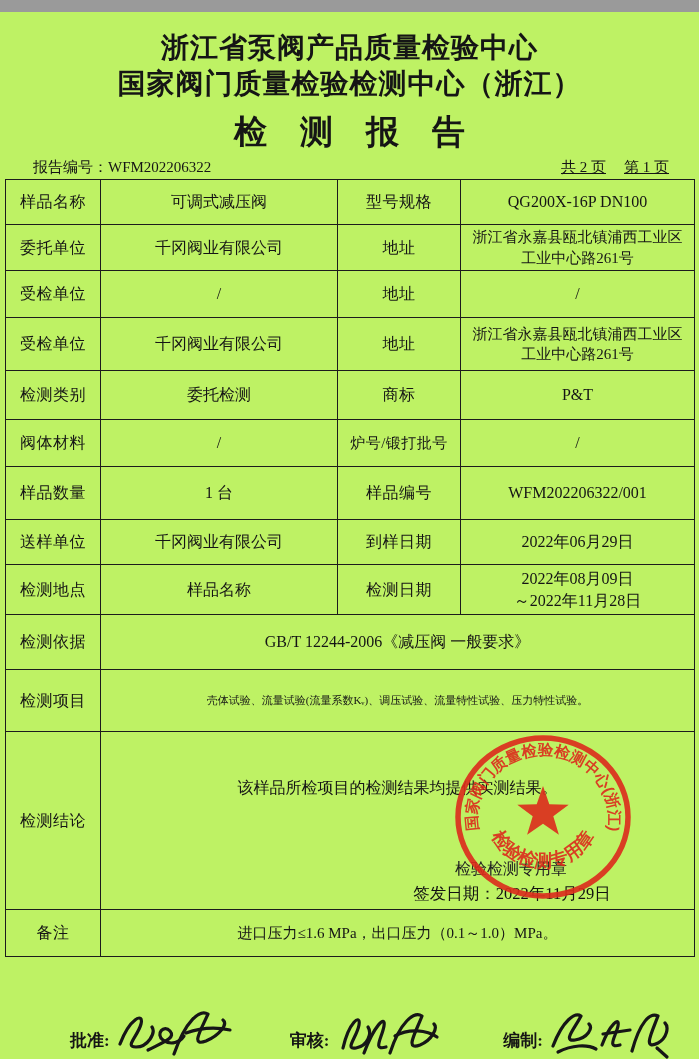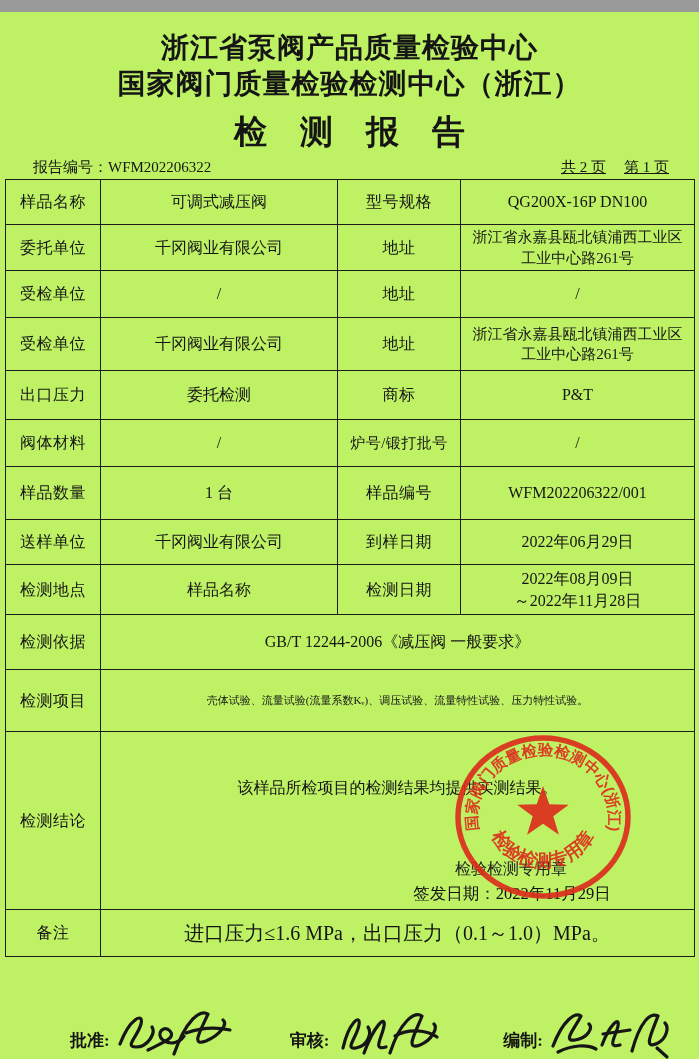--- a/index.html
+++ b/index.html
@@ -147,21 +147,21 @@
         <td>/</td>
       </tr>
       <tr style="height:53px">
         <td class="lbl">受检单位</td>
         <td>千冈阀业有限公司</td>
         <td class="lbl">地址</td>
         <td style="font-size:15px">浙江省永嘉县瓯北镇浦西工业区
 工业中心路261号</td>
       </tr>
       <tr style="height:49px">
-        <td class="lbl">出口压力</td>
+        <td class="lbl">检测类别</td>
         <td>委托检测</td>
         <td class="lbl">商标</td>
         <td>P&amp;T</td>
       </tr>
       <tr style="height:47px">
         <td class="lbl">阀体材料</td>
         <td>/</td>
         <td class="lbl" style="font-size:15px">炉号/锻打批号</td>
         <td>/</td>
       </tr>
@@ -209,21 +209,21 @@
             </text>
             <polygon points="90,53 96.3,71.3 115.7,71.7 100.3,83.3 105.9,101.8 90,90.8 74.1,101.8 79.7,83.3 64.3,71.7 83.7,71.3" fill="#dd2b1c"></polygon>
             <text font-family="'Liberation Sans','DejaVu Sans',sans-serif" font-size="18" font-weight="bold" fill="#dd2b1c">
               <textPath href="#arcBottom" startOffset="50%" text-anchor="middle">检验检测专用章</textPath>
             </text>
           </svg>
         </td>
       </tr>
       <tr style="height:47px">
         <td class="lbl">备注</td>
-        <td class="wide-val" style="font-size:20px" colspan="3">进口压力≤1.6 MPa，出口压力（0.1～1.0）MPa。</td>
+        <td class="wide-val" style="font-size:15px" colspan="3">进口压力≤1.6 MPa，出口压力（0.1～1.0）MPa。</td>
       </tr>
     </tbody>
   </table>
 
   <div class="footer">
     <div class="sig-group">
       <span class="sig-label">批准:</span>
       <svg width="126" height="60" viewBox="0 0 126 60">
         <path class="sig-stroke" d="M8,38 C18,12 32,6 29,18 C26,30 12,41 24,41 C36,41 44,27 40,21"></path>
         <path class="sig-stroke" d="M36,44 C52,36 64,32 58,25 C52,18 43,28 51,34 C59,40 68,36 72,30"></path>

